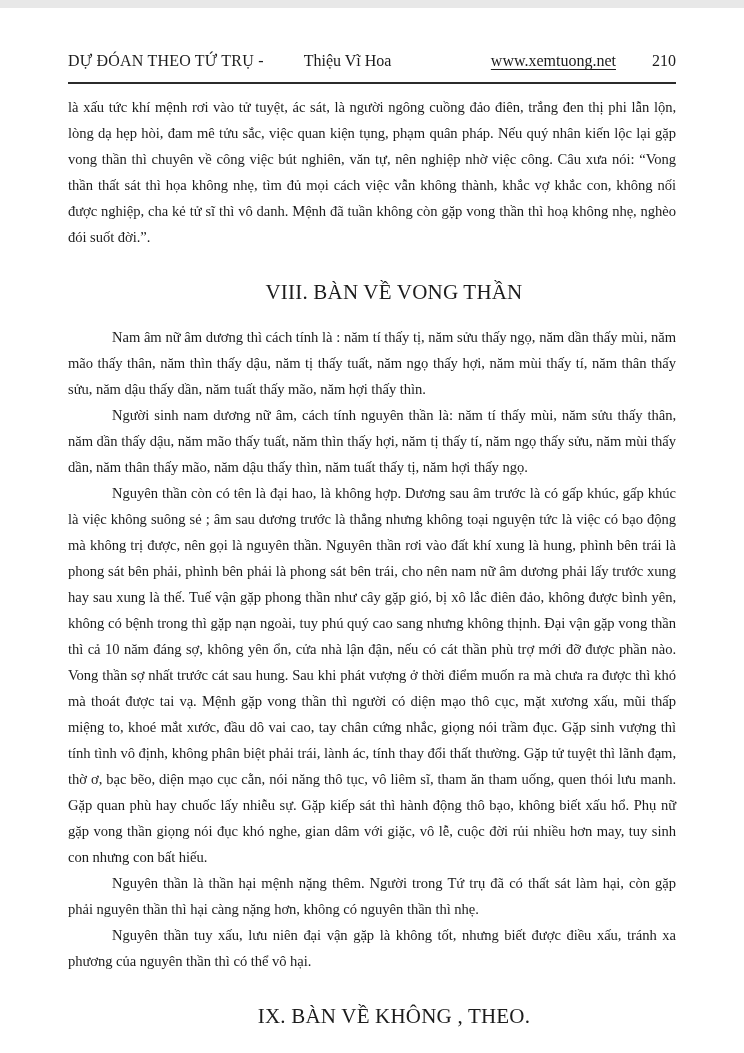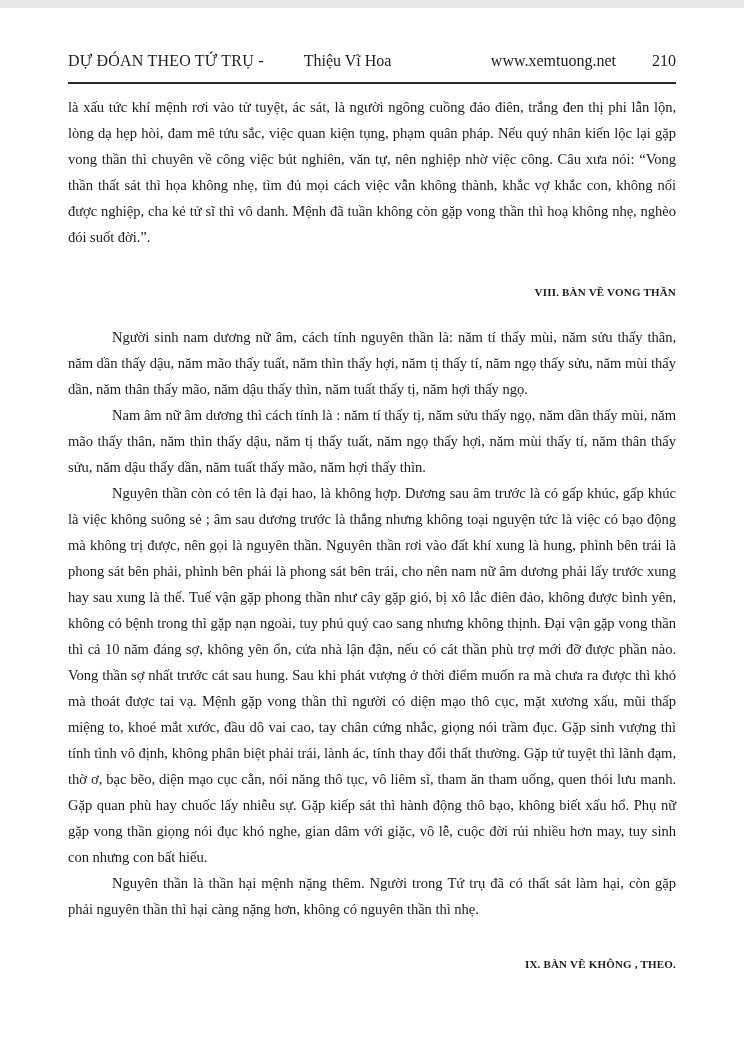--- a/index.html
+++ b/index.html
@@ -22,20 +22,21 @@
   .page-header {
     display: flex;
     align-items: baseline;
     font-size: 16px;
     white-space: nowrap;
   }
   .book-title { letter-spacing: 0.2px; }
   .author { margin-left: 40px; }
   .website {
     margin-left: auto;
+    text-decoration: underline;
     text-underline-offset: 3px;
   }
   .page-number { margin-left: 36px; }
   .header-divider {
     border: none;
     border-top: 2px solid #2b2b2b;
     margin: 12px 0 10px 0;
   }
   .page-content {
     font-size: 14.6px;
@@ -44,40 +45,41 @@
     letter-spacing: -0.05px;
   }
   .page-content p {
     margin: 0;
     text-indent: 44px;
   }
   .page-content p.no-indent {
     text-indent: 0;
   }
   .page-content h2 {
-    font-size: 11px;
-    font-weight: bold;
+    font-size: 21px;
+    font-weight: normal;
     margin: 29px 0 19px 44px;
-    text-align: right;
+    text-align: center;
     letter-spacing: 0.2px;
   }
 </style>
 </head>
 <body>
 
 <div class="page">
   <div class="page-header">
     <span class="book-title">DỰ ĐÓAN THEO TỨ TRỤ -</span>
     <span class="author">Thiệu Vĩ  Hoa</span>
     <span class="website">www.xemtuong.net</span>
     <span class="page-number">210</span>
   </div>
   <hr class="header-divider">
   <div class="page-content">
       <p class="no-indent">là xấu tức khí mệnh rơi vào tử tuyệt, ác sát, là người ngông cuồng đảo điên, trắng đen thị phi lẫn lộn, lòng dạ hẹp hòi, đam mê tửu sắc, việc quan kiện tụng, phạm quân pháp. Nếu quý nhân kiến lộc lại gặp vong thần thì chuyên về công việc bút nghiên, văn tự, nên nghiệp nhờ việc công. Câu xưa nói: “Vong thần thất sát thì họa không nhẹ, tìm đủ mọi cách việc vẫn không thành, khắc vợ khắc con, không nối được nghiệp, cha kẻ tử sĩ thì vô danh. Mệnh đã tuần không còn gặp vong thần thì hoạ không nhẹ, nghèo đói suốt đời.”.</p>
       <h2>VIII. BÀN VỀ VONG THẦN</h2>
+      <p>Nam âm nữ âm dương thì cách tính là : năm tí thấy tị, năm sửu thấy ngọ, năm dần thấy mùi, năm mão thấy thân, năm thìn thấy dậu, năm tị thấy tuất, năm ngọ thấy hợi, năm mùi thấy tí, năm thân thấy sửu, năm dậu thấy dần, năm tuất thấy mão, năm hợi thấy thìn.</p>
       <p>Người sinh nam dương nữ âm, cách tính nguyên thần là: năm tí thấy mùi, năm sửu thấy thân, năm dần thấy dậu, năm mão thấy tuất, năm thìn thấy hợi, năm tị thấy tí, năm ngọ thấy sửu, năm mùi thấy dần, năm thân thấy mão, năm dậu thấy thìn, năm tuất thấy tị, năm hợi thấy ngọ.</p>
-      <p>Nam âm nữ âm dương thì cách tính là : năm tí thấy tị, năm sửu thấy ngọ, năm dần thấy mùi, năm mão thấy thân, năm thìn thấy dậu, năm tị thấy tuất, năm ngọ thấy hợi, năm mùi thấy tí, năm thân thấy sửu, năm dậu thấy dần, năm tuất thấy mão, năm hợi thấy thìn.</p>
       <p>Nguyên thần còn có tên là đại hao, là không hợp. Dương sau âm trước là có gấp khúc, gấp khúc là việc không suông sẻ ; âm sau dương trước là thẳng nhưng không toại nguyện tức là việc có bạo động mà không trị được, nên gọi là nguyên thần. Nguyên thần rơi vào đất khí xung là hung, phình bên trái là phong sát bên phải, phình bên phải là phong sát bên trái, cho nên nam nữ âm dương phải lấy trước xung hay sau xung là thế. Tuế vận gặp phong thần như cây gặp gió, bị xô lắc điên đảo, không được bình yên, không có bệnh trong thì gặp nạn ngoài, tuy phú quý cao sang nhưng không thịnh. Đại vận gặp vong thần thì cả 10 năm đáng sợ, không yên ổn, cửa nhà lận đận, nếu có cát thần phù trợ mới đỡ được phần nào. Vong thần sợ nhất trước cát sau hung. Sau khi phát vượng ở thời điểm muốn ra mà chưa ra được thì khó mà thoát được tai vạ. Mệnh gặp vong thần thì người có diện mạo thô cục, mặt xương xấu, mũi thấp miệng to, khoé mắt xước, đầu dô vai cao, tay chân cứng nhắc, giọng nói trầm đục. Gặp sinh vượng thì tính tình vô định, không phân biệt phải trái, lành ác, tính thay đổi thất thường. Gặp tử tuyệt thì lãnh đạm, thờ ơ, bạc bẽo, diện mạo cục cằn, nói năng thô tục, vô liêm sĩ, tham ăn tham uống, quen thói lưu manh. Gặp quan phù hay chuốc lấy nhiễu sự. Gặp kiếp sát thì hành động thô bạo, không biết xấu hổ. Phụ nữ gặp vong thần giọng nói đục khó nghe, gian dâm với giặc, vô lễ, cuộc đời rủi nhiều hơn may, tuy sinh con nhưng con bất hiếu.</p>
       <p>Nguyên thần là thần hại mệnh nặng thêm. Người trong Tứ trụ đã có thất sát làm hại, còn gặp phải nguyên thần thì hại càng nặng hơn, không có nguyên thần thì nhẹ.</p>
+      <p>Nguyên thần tuy xấu, lưu niên đại vận gặp là không tốt, nhưng biết được điều xấu, tránh xa phương của nguyên thần thì có thể vô hại.</p>
       <h2>IX. BÀN VỀ KHÔNG , THEO.</h2>
     </div>
 </div>
 
 </body></html>

